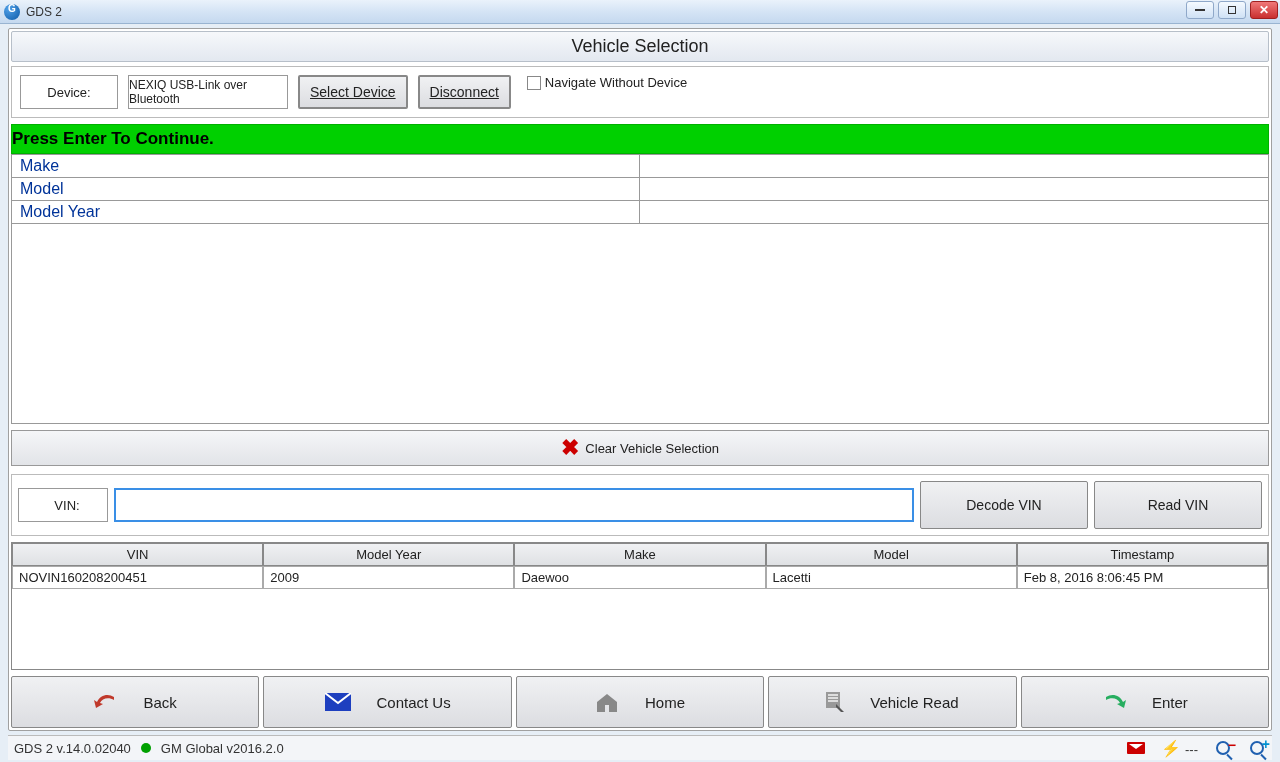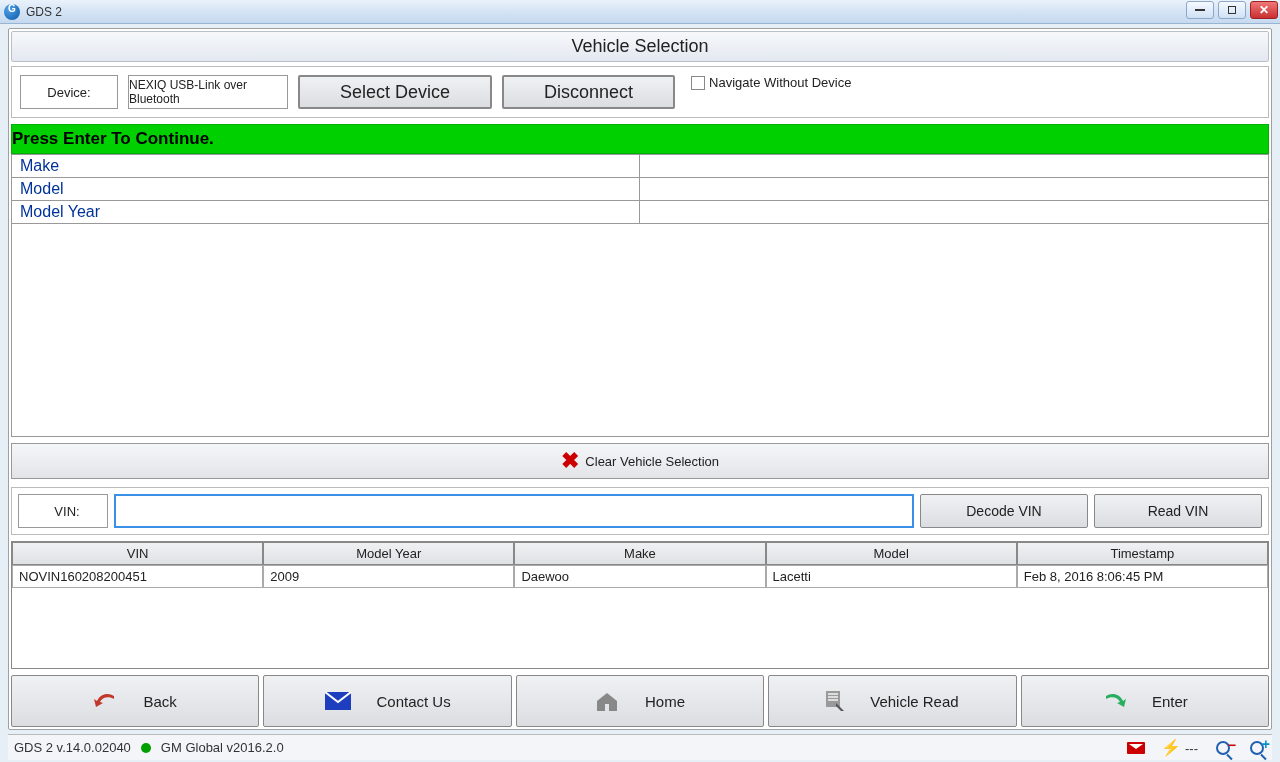--- a/index.html
+++ b/index.html
@@ -56,22 +56,22 @@
     width: 98px; height: 34px; border: 1px solid #999;
     display:flex; align-items:center; justify-content:center;
   }
   .device-row .device-name {
     width: 160px; height: 34px; border: 1px solid #999;
     display:flex; align-items:center; justify-content:center; font-size: 12px;
   }
   .big-btn {
     height: 34px; border: 2px solid #888; border-radius: 2px;
     background: linear-gradient(to bottom, #f0f1f3, #dcdde1);
-    padding: 0 40px; display:flex; align-items:center; justify-content:center;
-    font-size: 18px; cursor: default;
+    padding: 0 10px; display:flex; align-items:center; justify-content:center;
+    font-size: 14px; cursor: default; text-decoration: underline;
   }
   .cb-wrap { display: flex; align-items: center; gap: 4px; margin-left: 6px; }
   .cb { width: 14px; height: 14px; border: 1px solid #888; background:#fff; }
 
   .green-bar {
     background: #00d000; color: #000; font-weight: bold;
     font-size: 17px; padding: 4px 0; margin-top: 6px;
     border: 1px solid #00b000;
   }
 
@@ -99,21 +99,21 @@
   }
   .vin-row .lbl {
     width: 90px; height: 34px; border: 1px solid #999;
     display:flex; align-items:center; justify-content:center;padding-left:8px;
   }
   .vin-input {
     flex: 1; height: 34px; border: 2px solid #3a8fe6; background:#fff;
     padding: 0 6px; font-size: 14px; outline: none;
   }
   .med-btn {
-    width: 168px; height: 34px; border: 1px solid #888; border-radius: 2px;
+    width: 168px; height: 48px; border: 1px solid #888; border-radius: 2px;
     background: linear-gradient(to bottom, #f0f1f3, #dcdde1);
     display:flex; align-items:center; justify-content:center; font-size: 14px;
   }
 
   .table-wrap { margin-top: 6px; border: 1px solid #888; background:#fff; height: 128px; }
   .thead { display:flex; }
   .th {
     border: 1px solid #888; padding: 3px 6px; background: linear-gradient(to bottom,#f0f1f3,#dfe1e4);
     text-align:center; font-size: 13px;
   }

